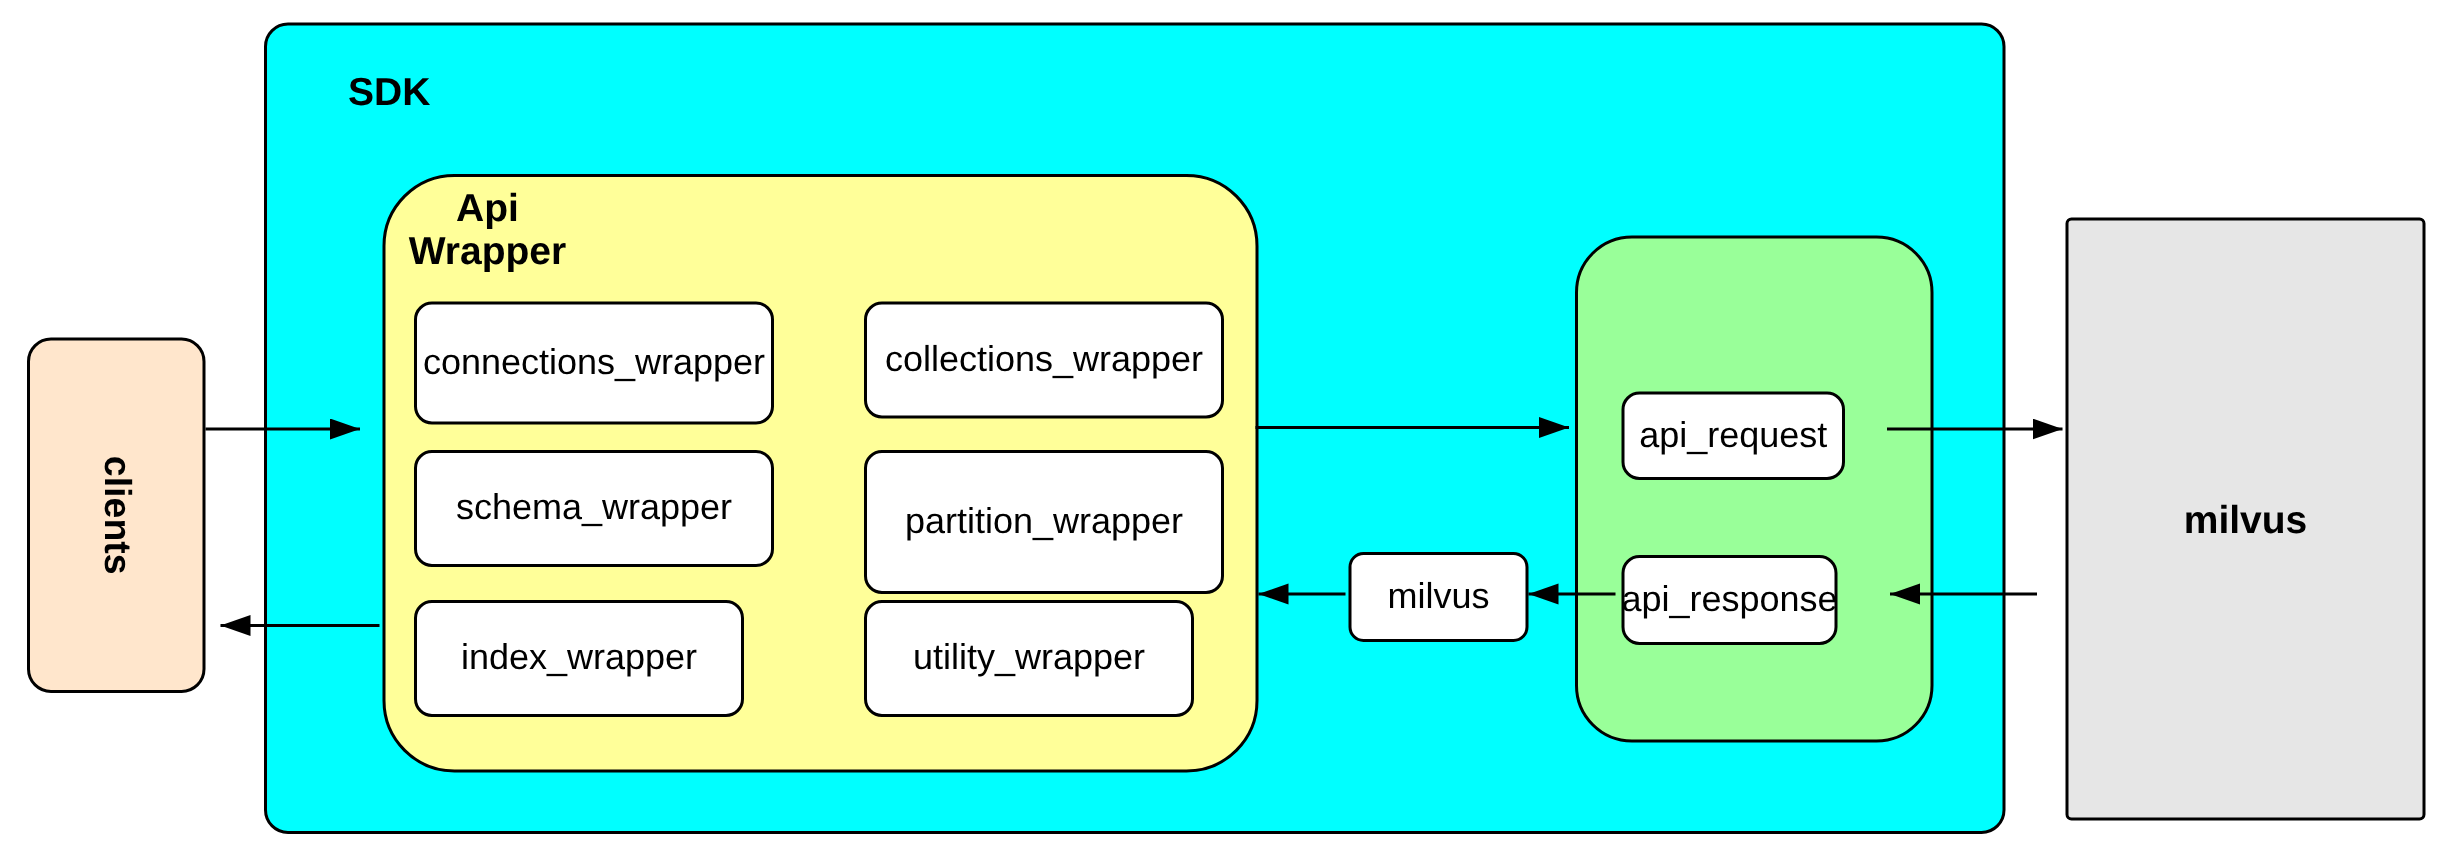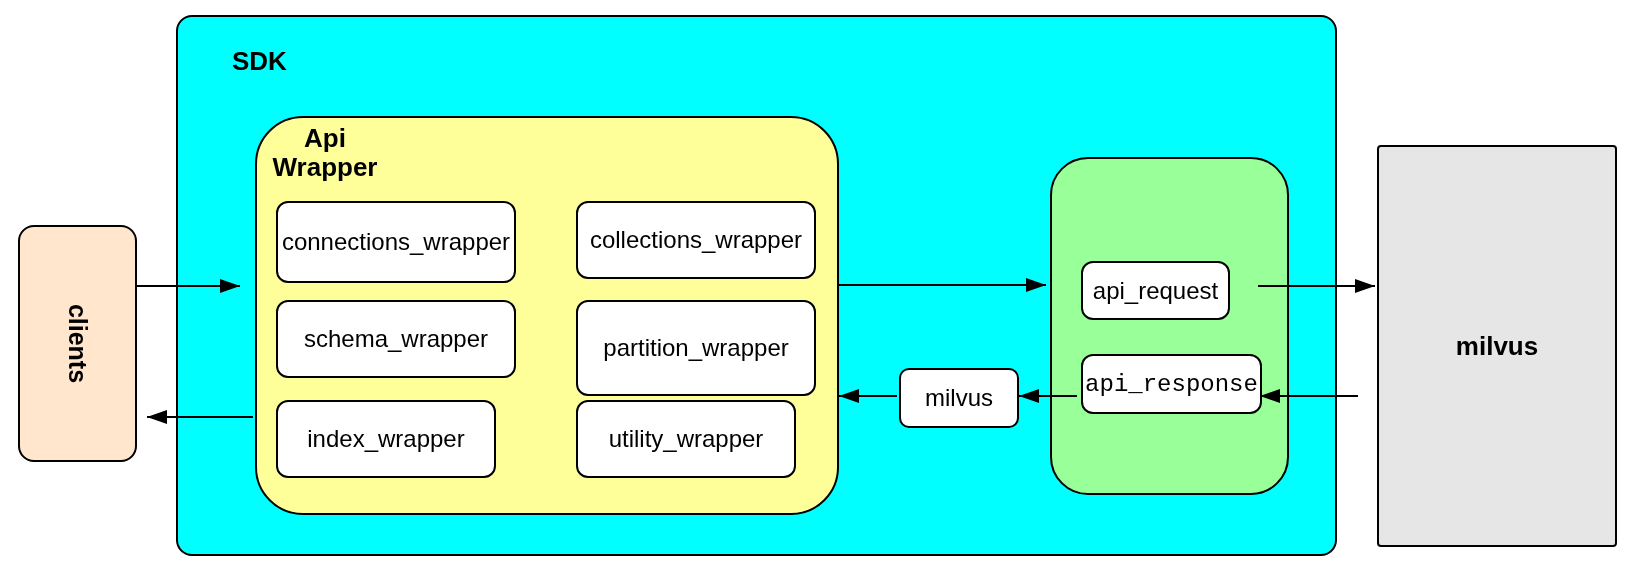--- a/index.html
+++ b/index.html
@@ -98,21 +98,21 @@
     <div class="leaf checker-box" style="left:721px; top:351px; width:120px; height:60px;">
       <span>milvus</span>
     </div>
 
     <div class="node api-gateway" style="left: 872px; top: 140px; width: 239px; height: 338px; background-color: rgb(153, 255, 153);">
 
 
       <div class="leaf" style="left:29px; top:102px; width:149px; height:59px;">
         <span>api_request</span>
       </div>
-      <div class="leaf" style="left:29px; top:195px; width:181px; height:60px;font-family:Liberation Mono, monospace;">
+      <div class="leaf" style="left:29px; top:211px; width:144px; height:60px;">
         <span>api_response</span>
       </div>
     </div>
   </div>
 
   <div class="node milvus center-label bold" style="left: 1377px; top: 145px; width: 240px; height: 402px; background-color: rgb(230, 230, 230);">
     <span>milvus</span>
   </div>
 
   <svg class="overlay" viewBox="0 0 1634 574">

